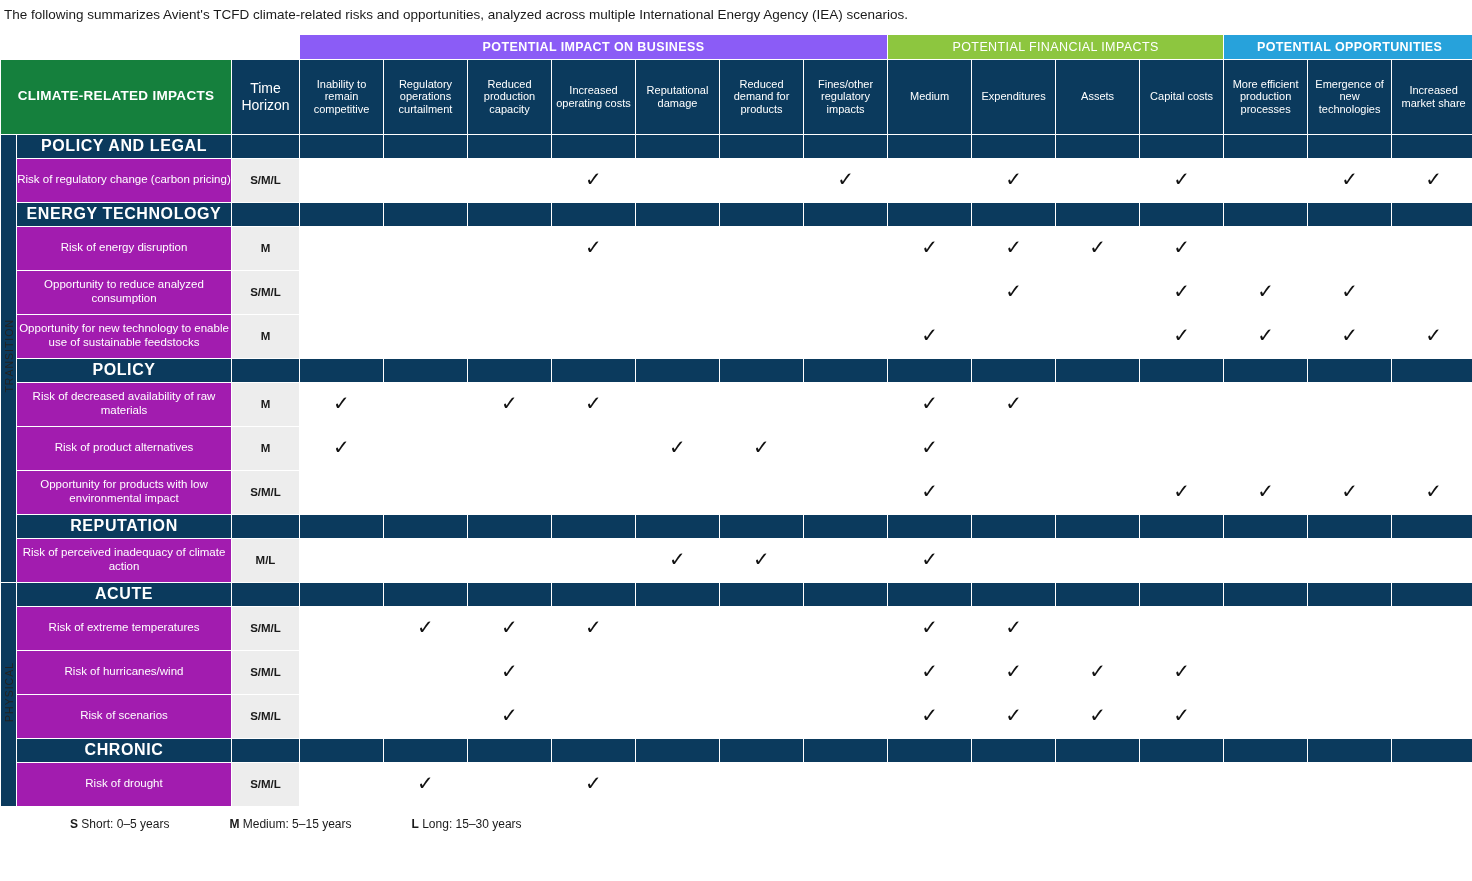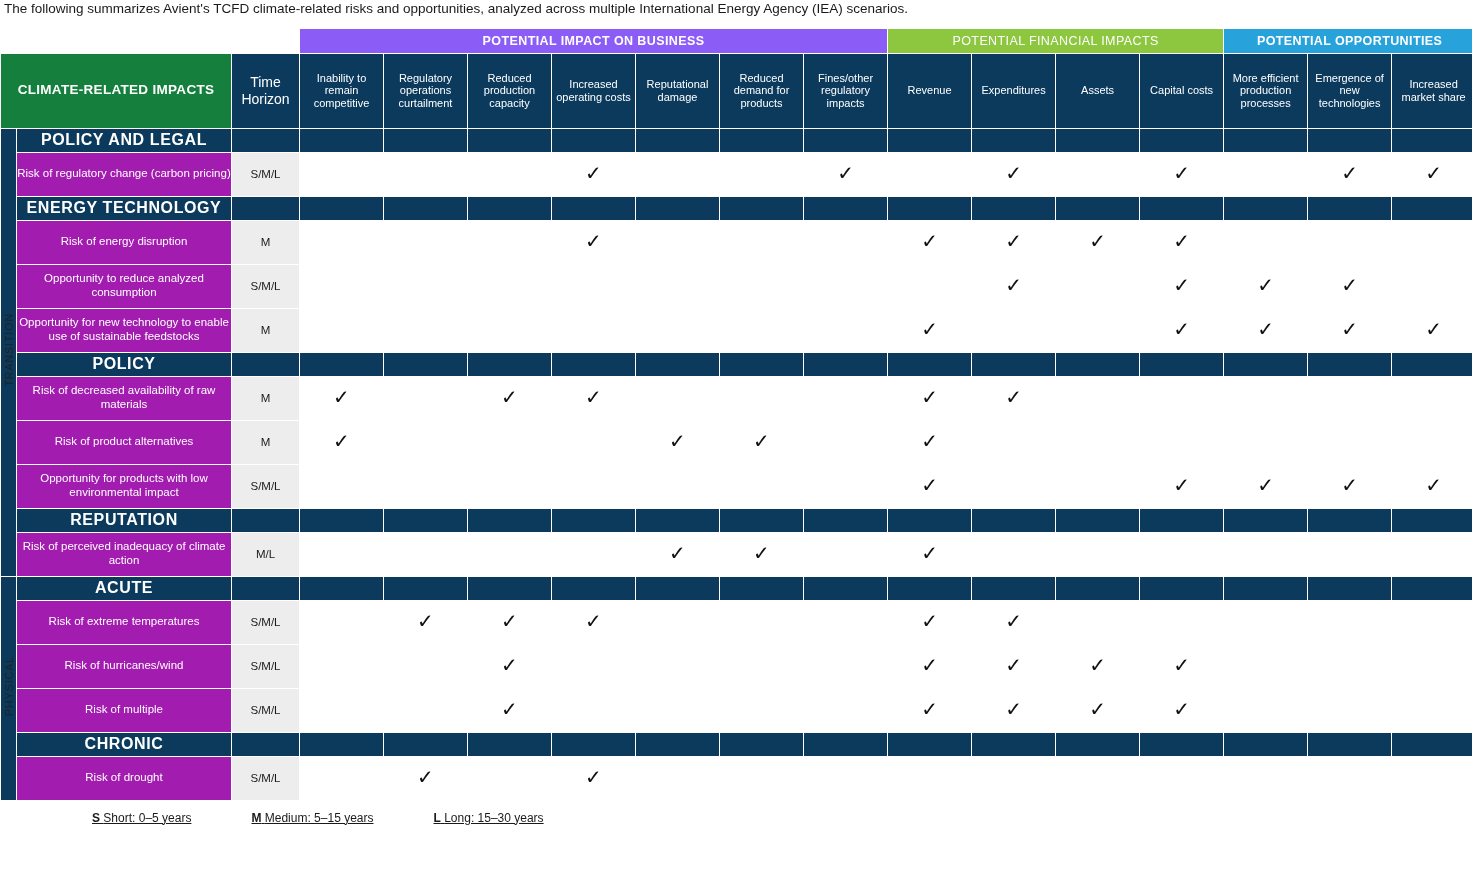--- a/index.html
+++ b/index.html
@@ -15,21 +15,21 @@
     overflow: hidden;
   }
   .page {
     position: relative;
     width: 1472px;
     height: 881px;
   }
   .intro {
     font-size: 13.5px;
     color: #1a1a1a;
-    padding: 0 0 10px 4px;
+    padding: 6px 0 10px 4px;
     line-height: 1.3;
   }
   table.tcfd {
     border-collapse: collapse;
     table-layout: fixed;
     width: 1472px;
     margin: 0;
   }
   table.tcfd td, table.tcfd th {
     padding: 0;
@@ -113,21 +113,21 @@
     color: #ffffff;
     font-size: 11.5px;
     line-height: 1.2;
     padding: 4px 6px;
     height: 43px;
   }
   .time-cell {
     background: #EDEDED;
     color: #1a1a1a;
     font-size: 11.5px;
-    font-weight: normal;
+    font-weight: bold;
     height: 43px;
   }
   .data-cell {
     background: #ffffff;
     border: 1px solid #D9D9D9;
     height: 43px;
     font-size: 19px;
     color: #111111;
     line-height: 1;
   }
@@ -148,24 +148,23 @@
     transform: rotate(180deg);
     font-size: 10.5px;
     letter-spacing: 1px;
     color: #222;
     white-space: nowrap;
     display: inline-block;
   }
   .legend {
     display: flex;
     gap: 0;
-    padding: 10px 0 0 92px;
+    padding: 10px 0 0 70px;
     font-size: 12px;
     color: #1a1a1a;
-    text-decoration: underline;
   }
   .legend .item { margin-right: 60px; white-space: nowrap; }
   .legend .k { font-weight: bold; }
 </style>
 </head>
 <body>
 
 <div class="page">
 
   <div class="intro">The following summarizes Avient's TCFD climate-related risks and opportunities, analyzed across multiple International Energy Agency (IEA) scenarios.</div>
@@ -202,21 +201,21 @@
       <tr>
         <td class="hdr-title" colspan="2">CLIMATE-RELATED IMPACTS</td>
         <td class="hdr-time">Time Horizon</td>
         <td class="hdr-navy">Inability to remain competitive</td>
         <td class="hdr-navy">Regulatory operations curtailment</td>
         <td class="hdr-navy">Reduced production capacity</td>
         <td class="hdr-navy">Increased operating costs</td>
         <td class="hdr-navy">Reputational damage</td>
         <td class="hdr-navy">Reduced demand for products</td>
         <td class="hdr-navy">Fines/other regulatory impacts</td>
-        <td class="hdr-navy">Revenue</td>
+        <td class="hdr-navy">Medium</td>
         <td class="hdr-navy">Expenditures</td>
         <td class="hdr-navy">Assets</td>
         <td class="hdr-navy">Capital costs</td>
         <td class="hdr-navy">More efficient production processes</td>
         <td class="hdr-navy">Emergence of new technologies</td>
         <td class="hdr-navy">Increased market share</td>
       </tr>
     </thead>
     <tbody id="table-body">
         <tr class="sect-row">
@@ -485,21 +484,21 @@
           <td class="data-cell"></td>
           <td class="data-cell"><span class="chk">✓</span></td>
           <td class="data-cell"><span class="chk">✓</span></td>
           <td class="data-cell"><span class="chk">✓</span></td>
           <td class="data-cell"><span class="chk">✓</span></td>
           <td class="data-cell"></td>
           <td class="data-cell"></td>
           <td class="data-cell"></td>
         </tr>
         <tr>
-          <td class="risk-cell">Risk of multiple</td>
+          <td class="risk-cell">Risk of scenarios</td>
           <td class="time-cell">S/M/L</td>
           <td class="data-cell"></td>
           <td class="data-cell"></td>
           <td class="data-cell"><span class="chk">✓</span></td>
           <td class="data-cell"></td>
           <td class="data-cell"></td>
           <td class="data-cell"></td>
           <td class="data-cell"></td>
           <td class="data-cell"><span class="chk">✓</span></td>
           <td class="data-cell"><span class="chk">✓</span></td>

